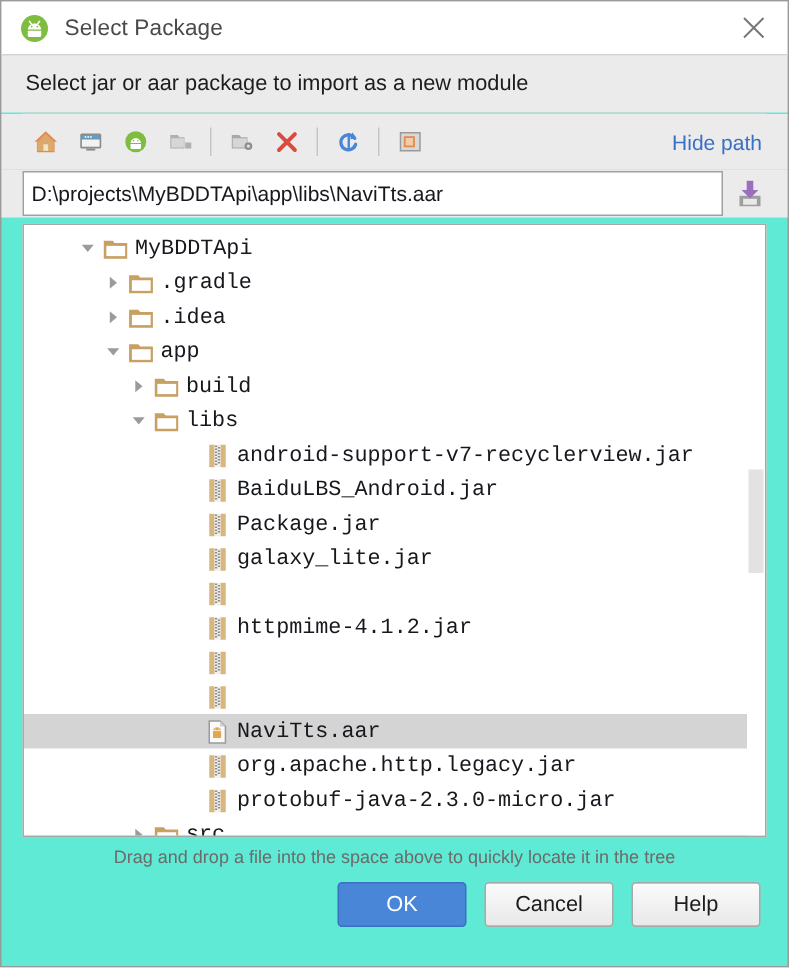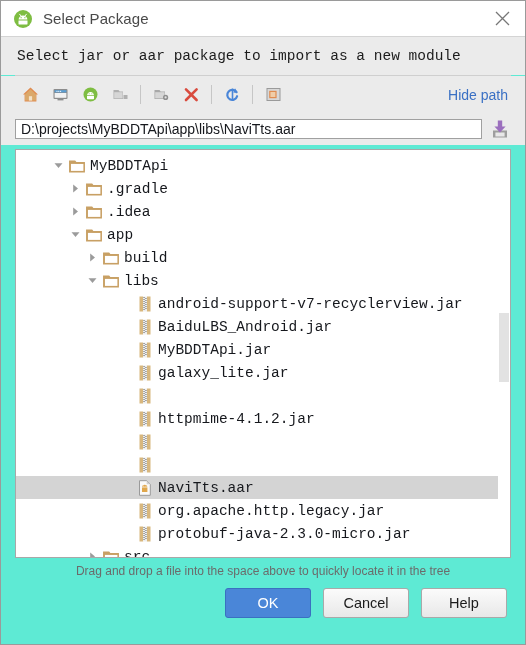--- a/index.html
+++ b/index.html
@@ -45,21 +45,20 @@
   .close-btn svg { display: block; }
 
   
   .subtitle-bar {
     height: 38px;
     background: #ebebeb;
     display: flex;
     align-items: center;
     padding-left: 16px;
     flex: none;
-    font-family: Liberation Mono, monospace;
   }
   .subtitle-text {
     font-size: 14.5px;
     color: #1c1c1c;
   }
   .hr-line {
     height: 1px;
     background: #cfcfcf;
     margin: 0 14px;
     flex: none;
@@ -98,21 +97,21 @@
   .path-row {
     height: 32px;
     background: #ebebeb;
     display: flex;
     align-items: center;
     padding: 0 12px 0 14px;
     flex: none;
   }
   .path-input {
     flex: 1;
-    height: 20px;
+    height: 30px;
     background: #ffffff;
     border: 1px solid #a0a0a0;
     font-family: "Liberation Sans", sans-serif;
     font-size: 14px;
     color: #16181d;
     padding: 0 5px;
     outline: none;
   }
   .save-icon-btn {
     width: 26px; height: 26px;
@@ -516,21 +515,21 @@
                 <rect x="5.3" y="7" width="1.5" height="1"></rect>
                 <rect x="7.2" y="8" width="1.5" height="1"></rect>
                 <rect x="5.3" y="9" width="1.5" height="1"></rect>
                 <rect x="7.2" y="10" width="1.5" height="1"></rect>
                 <rect x="5.3" y="11" width="1.5" height="1"></rect>
                 <rect x="7.2" y="12" width="1.5" height="1"></rect>
                 <rect x="5.3" y="13" width="1.5" height="1"></rect>
               </g>
             </svg>
           </span>
-          <span class="row-label">MyBDDTApi.jar</span>
+          <span class="row-label">Package.jar</span>
         </div>
         <div class="row">
           <span style="width: 102px; flex: 0 0 auto;"></span>
           <span class="twisty"></span>
           <span class="row-icon">
             <svg width="14" height="16" viewBox="0 0 14 16">
               <rect x="1.5" y=".5" width="3.6" height="15" fill="#d8b77e"></rect>
               <rect x="8.9" y=".5" width="3.6" height="15" fill="#d8b77e"></rect>
               <rect x="5.1" y=".5" width="3.8" height="15" fill="#efefef"></rect>
               <g fill="#8d8d8d">

